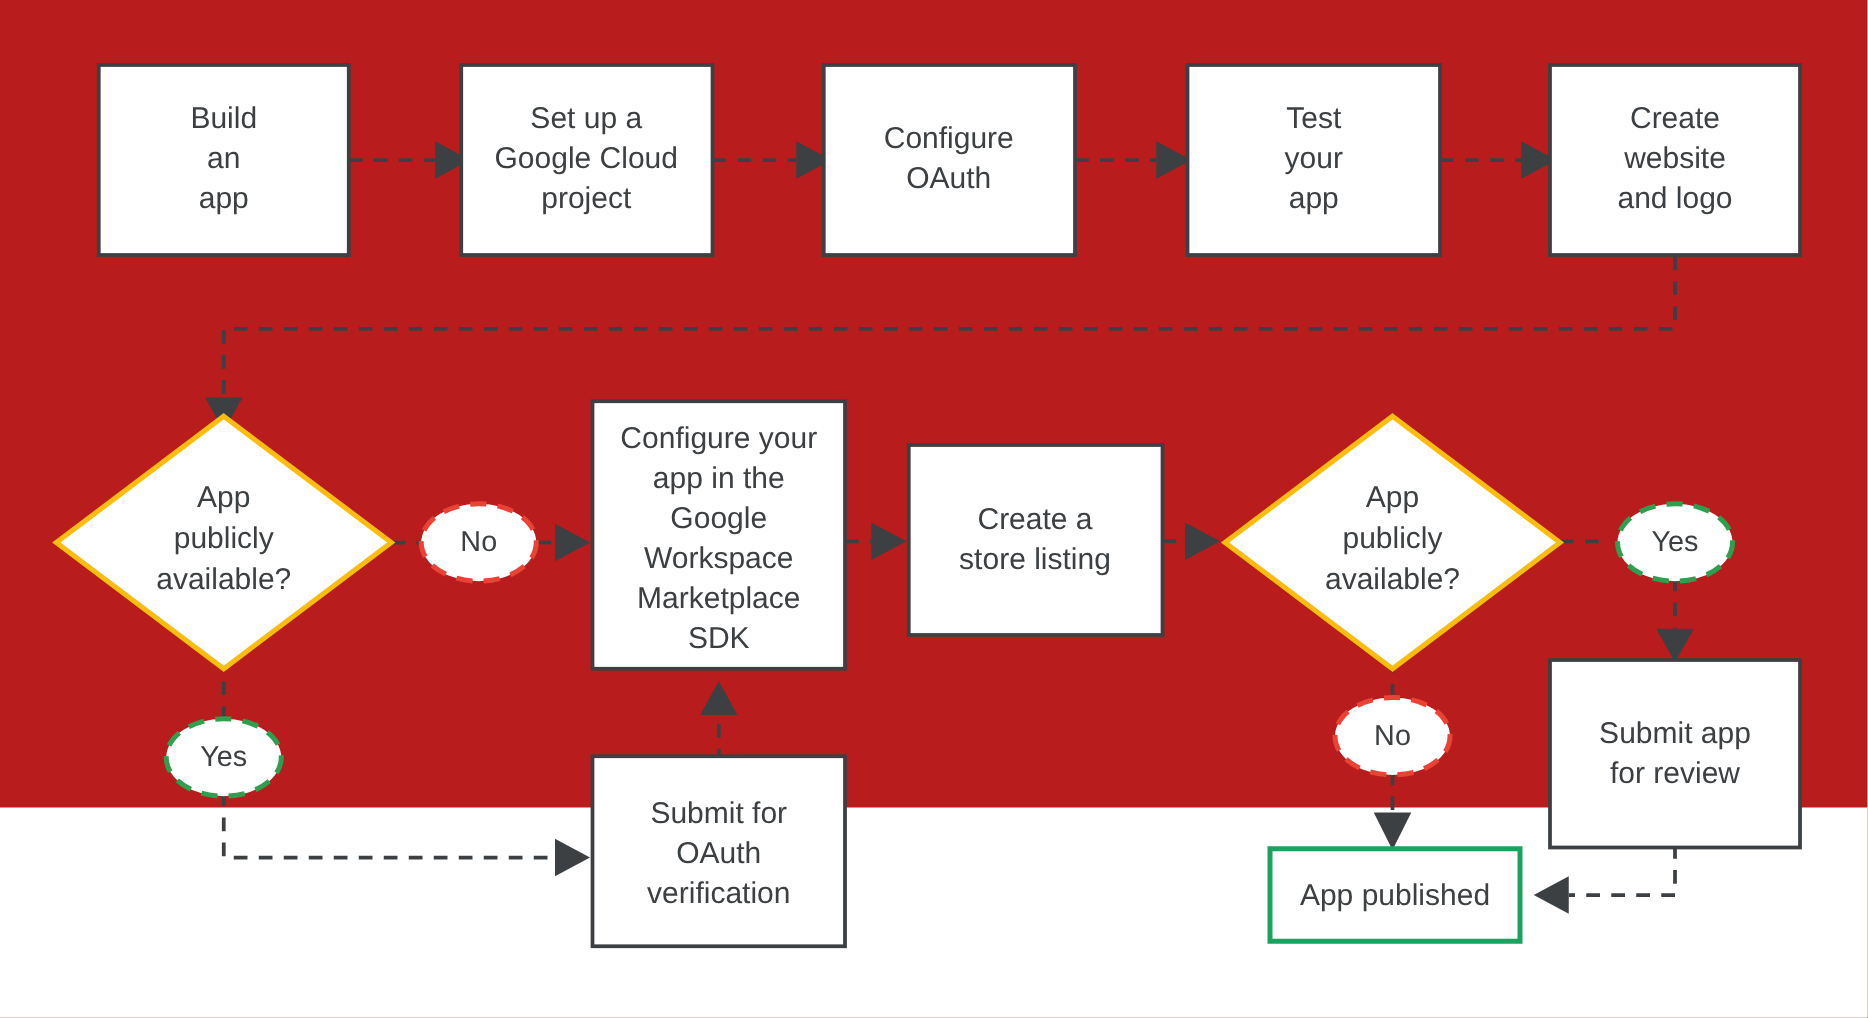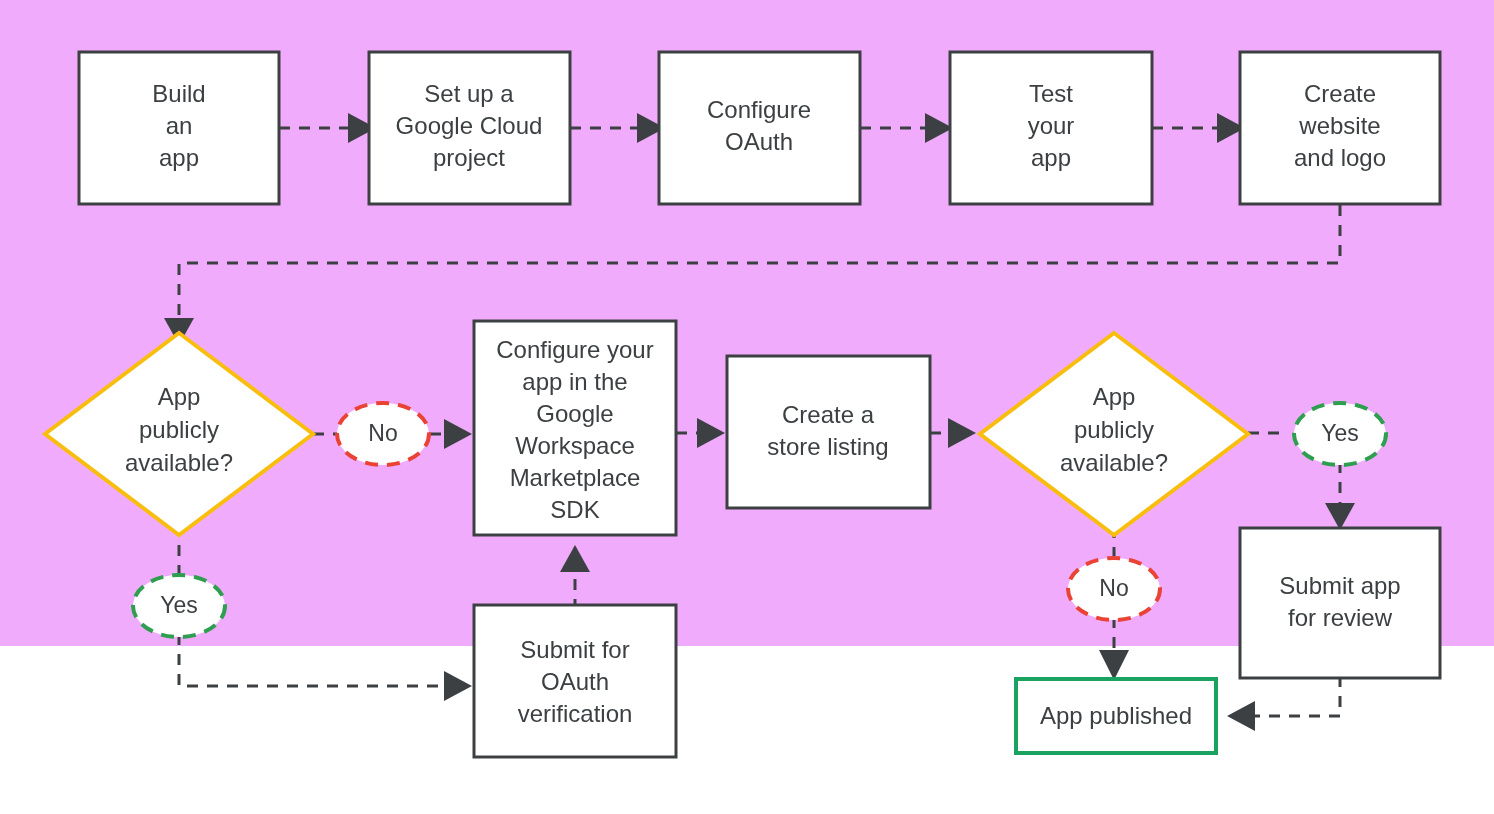--- a/index.html
+++ b/index.html
@@ -11,21 +11,21 @@
   body {
     width: 1494px;
     height: 814px;
     font-family: "Liberation Sans", sans-serif;
     overflow: hidden;
   }
   #flow-root {
     position: relative;
     width: 1494px;
     height: 646px;
-    background: #f0abfc;
+    background: #b91c1c;
   }
   svg.flow-canvas {
     position: absolute;
     top: 0;
     left: 0;
     width: 1494px;
     height: 814px;
     display: block;
   }
   .node-text {

